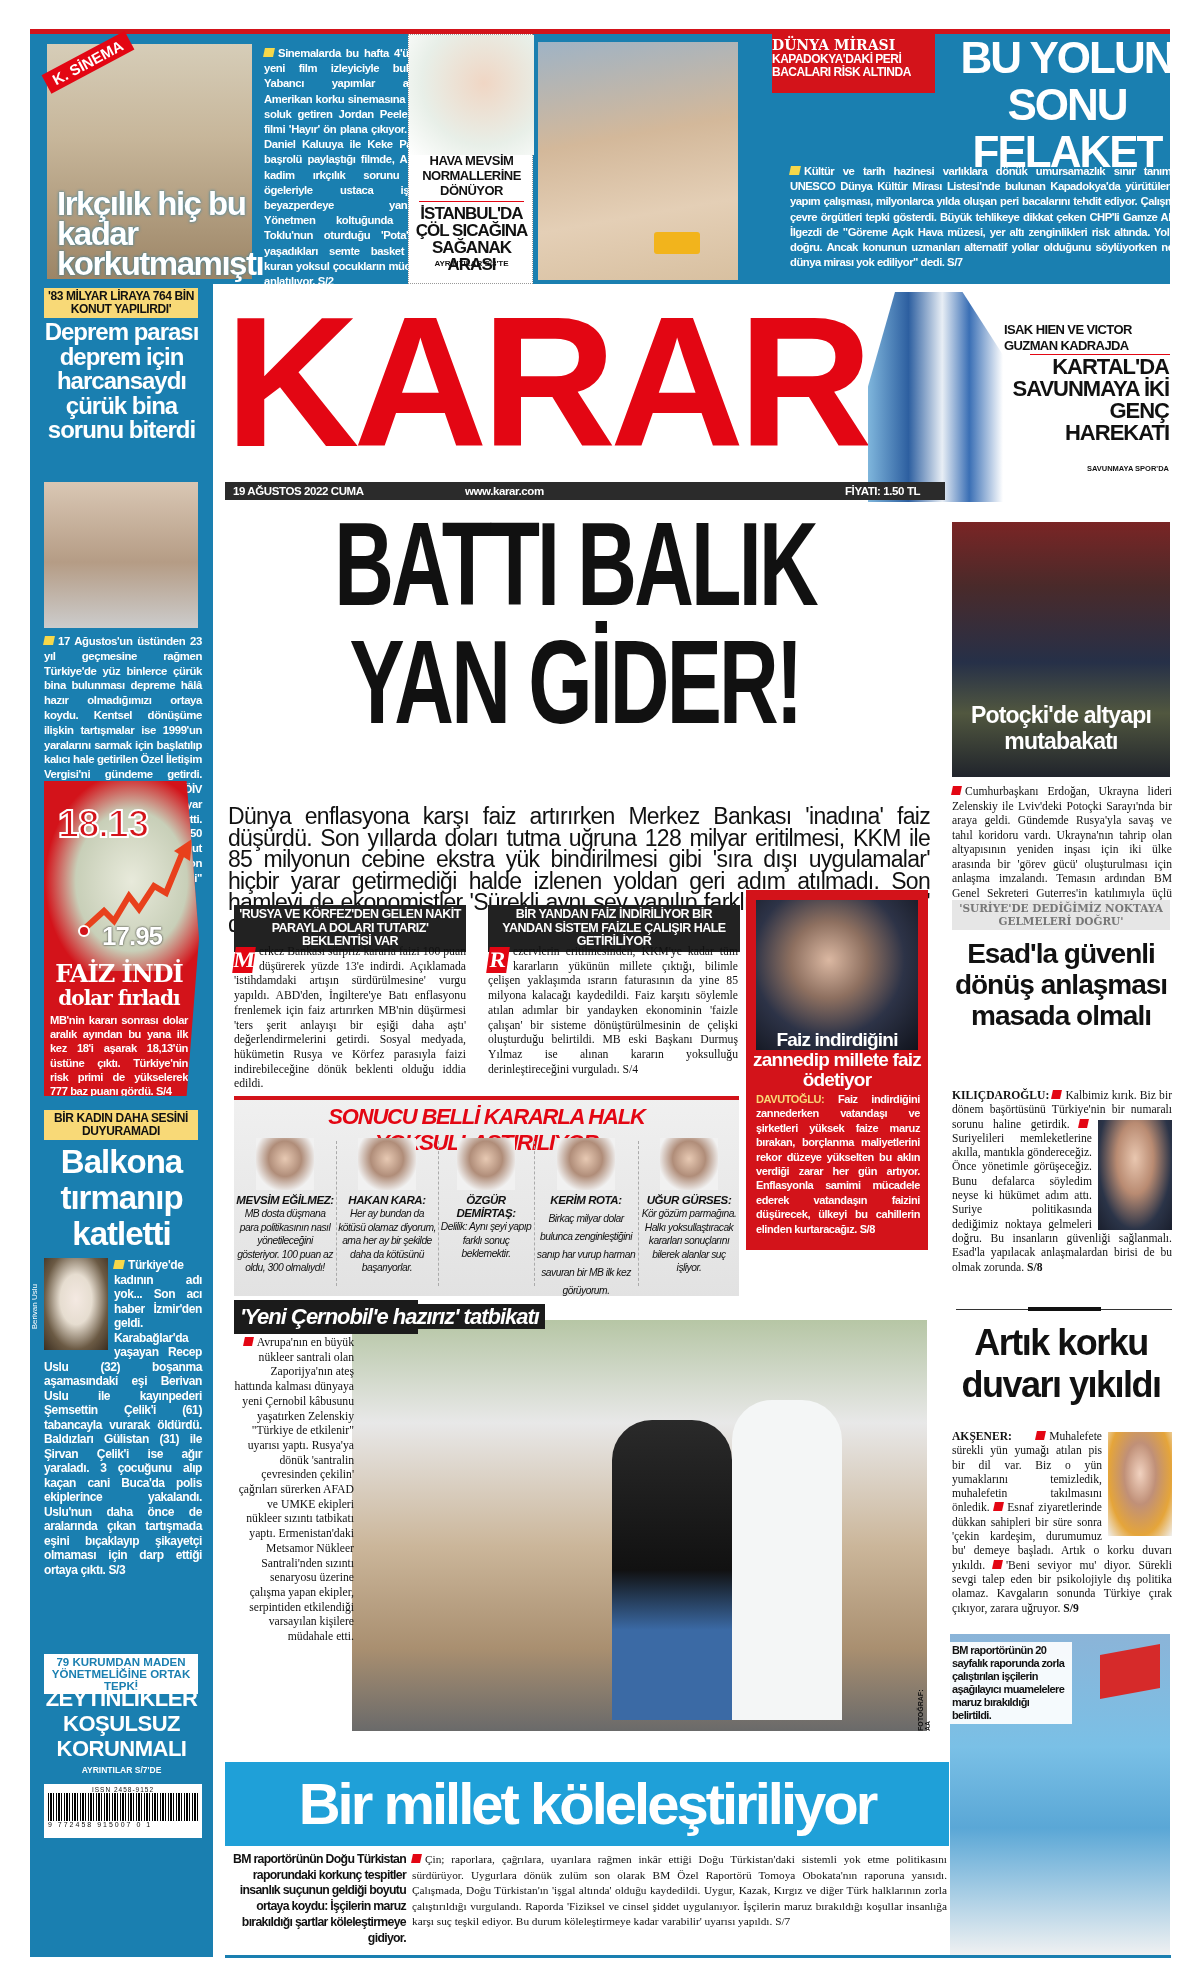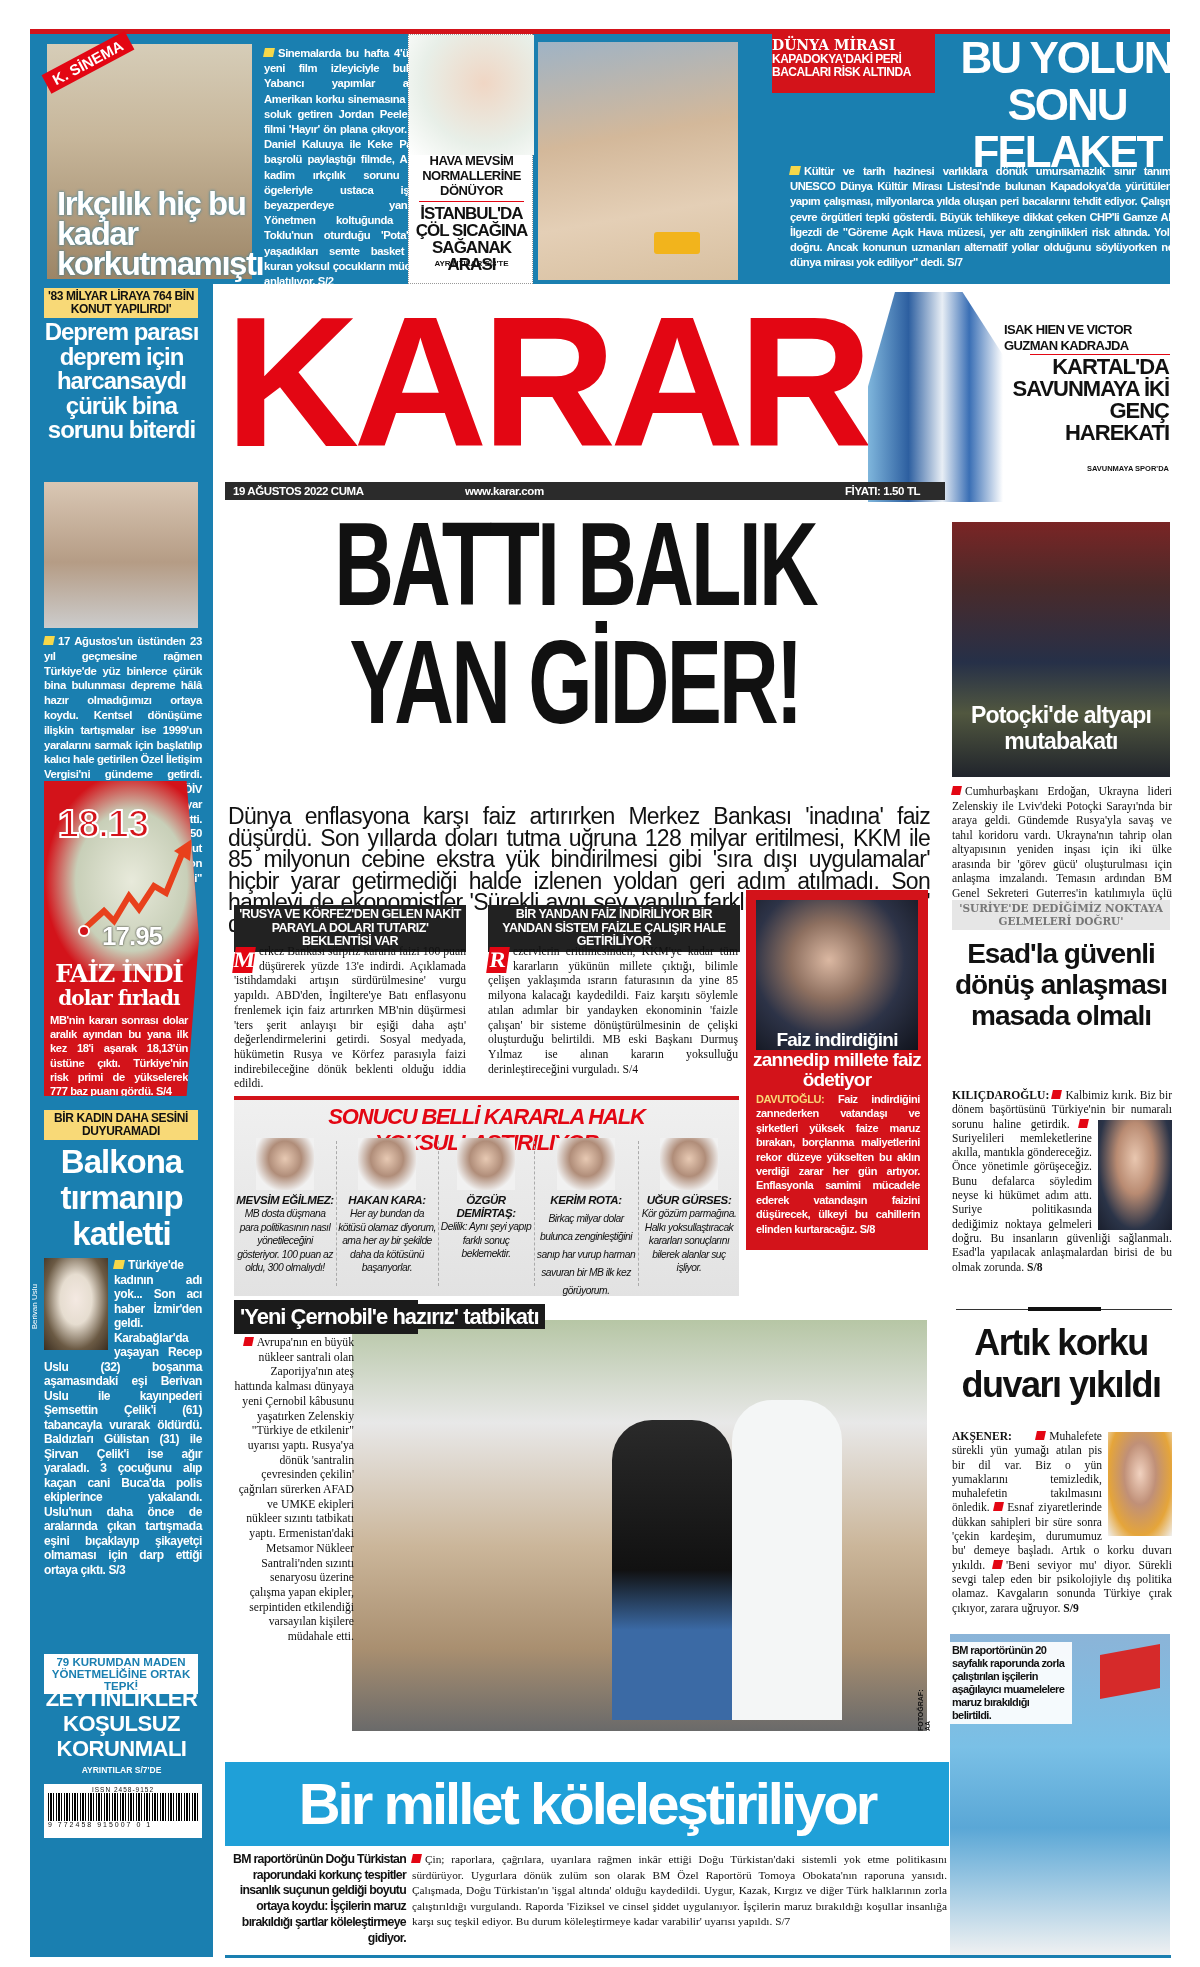--- a/index.html
+++ b/index.html
@@ -94,21 +94,21 @@
 
 #eco-box{left:234px;top:1096px;width:505px;height:200px;background:linear-gradient(180deg,#f0f0f0,#e2e2e2)}
 #eco-top{left:0;top:0;width:505px;height:4px;background:#d3131a}
 #eco-title{left:0;top:8px;width:505px;text-align:center;color:#e30613;font-weight:bold;font-style:italic;font-size:22px;letter-spacing:-1.2px}
 .eco-col{position:absolute;top:42px;width:98px;text-align:center}
 .eco-col .ph{width:58px;height:52px;margin:0 auto;background:radial-gradient(ellipse at 50% 40%,#e7c9b3 0%,#b08d79 40%,#f1f1f1 75%)}
 .eco-col .nm{font-weight:bold;font-style:italic;font-size:11.5px;line-height:13px;margin-top:4px;letter-spacing:-0.4px}
 .eco-col .q{font-style:italic;font-size:10.3px;line-height:13.5px;letter-spacing:-0.5px}
 .eco-sep{position:absolute;top:45px;width:1px;height:145px;border-left:1px dashed #aaa}
 
-#cher-title{left:234px;top:1300px;width:175px;height:34px;background:#1b1b1b;color:#fff;font-weight:bold;font-size:22px;line-height:34px;padding-left:6px;letter-spacing:-1px;white-space:nowrap;width:184px;overflow:visible}
+#cher-title{left:234px;top:1300px;width:175px;height:34px;background:#1b1b1b;color:#fff;font-weight:bold;font-style:italic;font-size:22px;line-height:34px;padding-left:6px;letter-spacing:-1px;white-space:nowrap;width:184px;overflow:visible}
 #cher-title span{background:#1b1b1b;padding-right:6px}
 #cher-text{left:234px;top:1336px;width:120px;text-align:right}
 #cher-photo{left:352px;top:1320px;width:575px;height:411px;background:linear-gradient(180deg,#b6c6a5 0%,#e8e8e8 25%,#cbb69a 55%,#a98f70 80%,#6a6a6a 100%)}
 #cher-ambulance{left:110px;top:20px;width:280px;height:210px;background:#f4f4f4;border-radius:6px}
 #cher-12{left:60px;top:60px;color:#e23a3a;font-weight:bold;font-size:44px}
 #cher-man{left:260px;top:100px;width:120px;height:300px;background:linear-gradient(180deg,#2a2a2a 0%,#111 50%,#3b6aa5 70%,#3b6aa5 100%);border-radius:40px 40px 0 0}
 #cher-med{left:380px;top:80px;width:110px;height:320px;background:#f4f6f6;border-radius:40px 40px 0 0}
 #cher-credit{left:565px;top:360px;font-size:7px;writing-mode:vertical-rl;transform:rotate(180deg);font-weight:bold}
 
 

